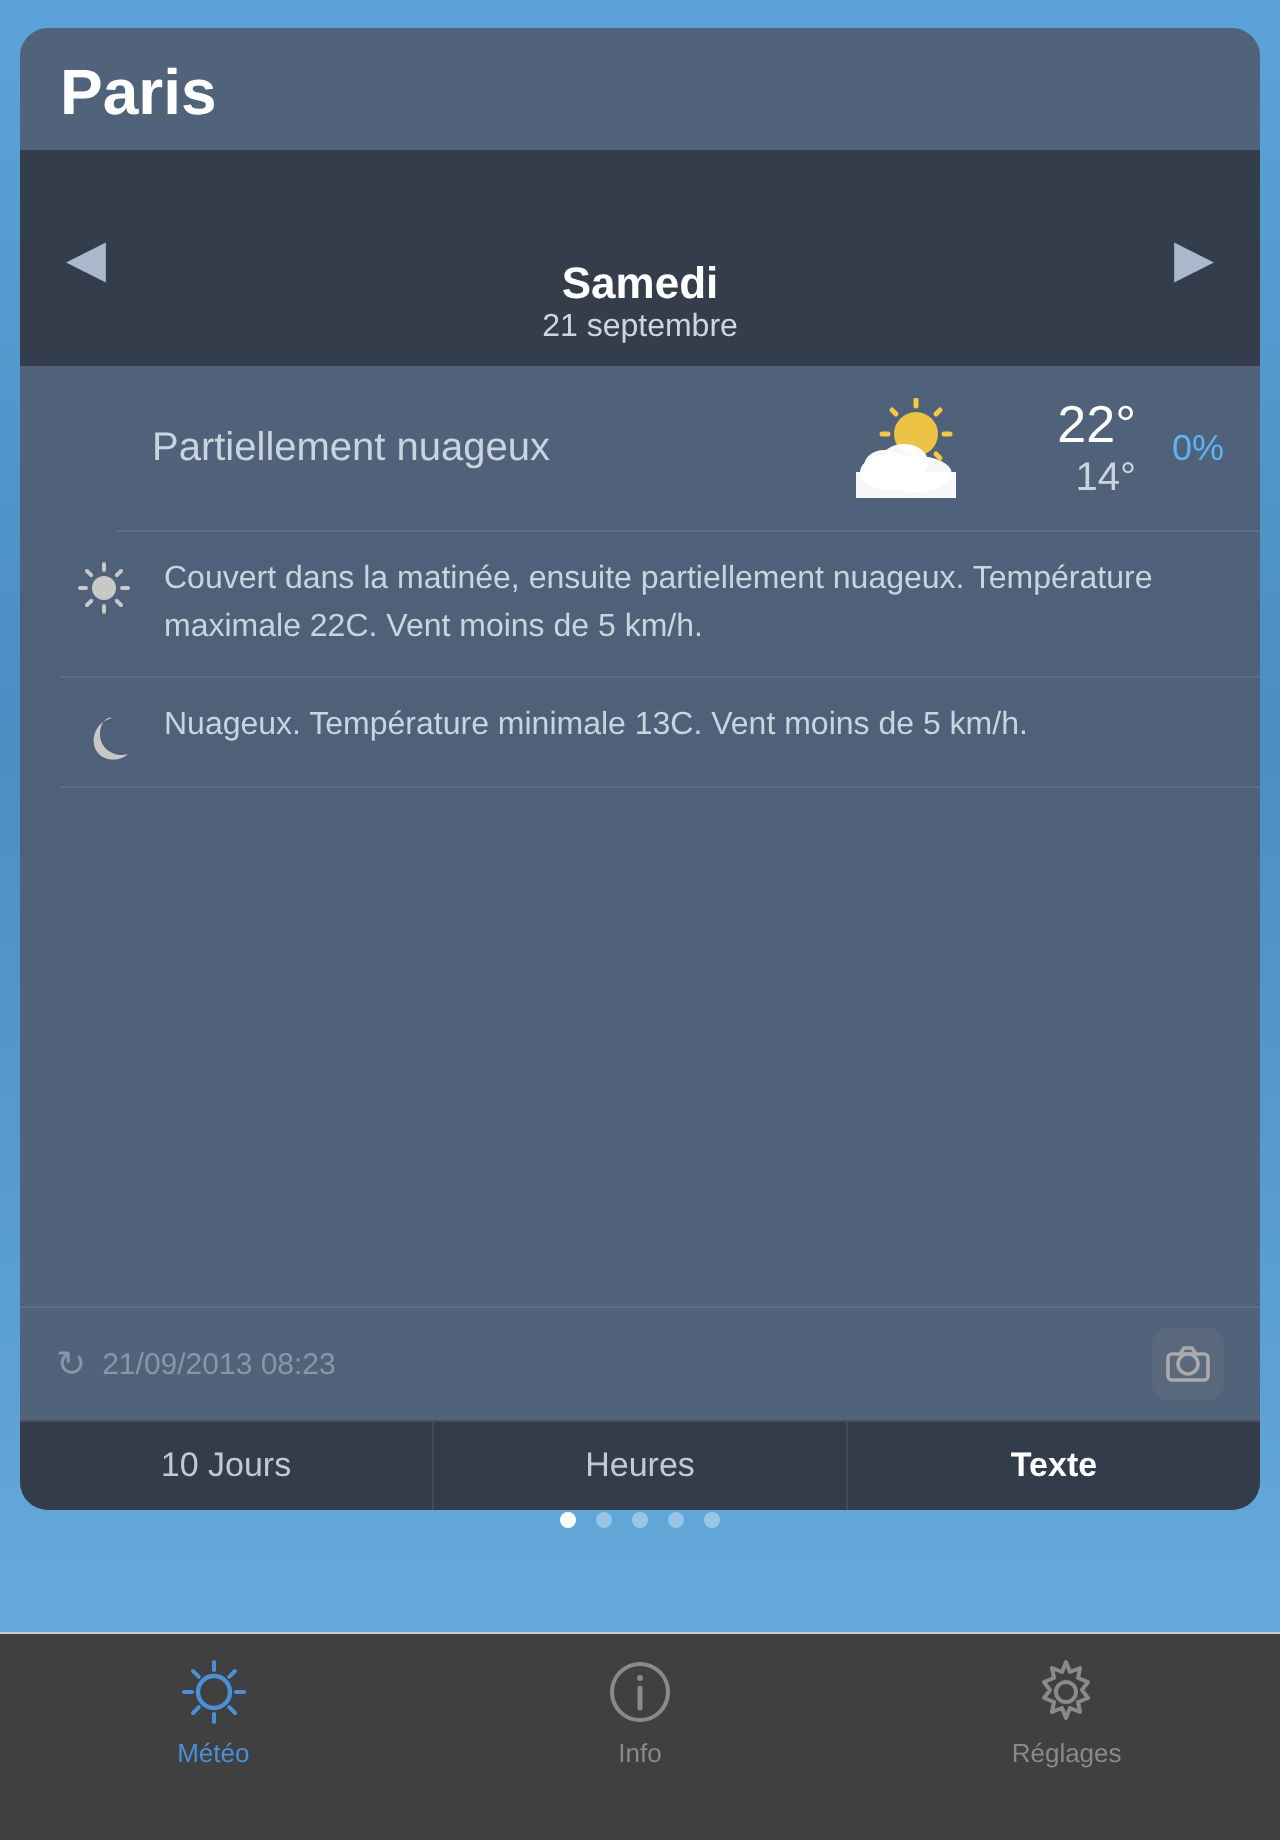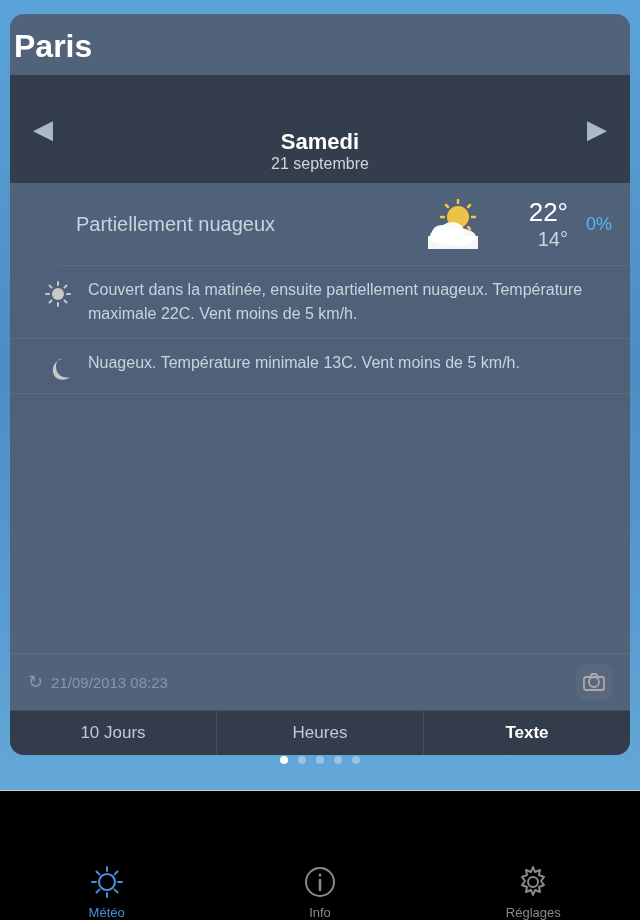--- a/index.html
+++ b/index.html
@@ -25,21 +25,21 @@
       overflow: hidden;
       display: flex;
       flex-direction: column;
     }
 
     
     .city-title {
       color: #fff;
       font-size: 32px;
       font-weight: bold;
-      padding: 14px 4px 10px;
+      padding: 14px 20px 10px;
     }
 
     
     .date-nav {
       background: rgba(50, 58, 72, 0.92);
       display: flex;
       align-items: center;
       justify-content: space-between;
       padding: 10px 18px;
     }
@@ -115,22 +115,23 @@
     }
 
     
     .detail-section {
       padding: 0;
     }
 
     .detail-row {
       display: flex;
       align-items: flex-start;
-      padding: 12px 34px;
+      padding: 12px 8px;
       border-bottom: 1px solid rgba(255,255,255,0.07);
+      margin-left: 20px;
     }
 
     .detail-icon {
       width: 32px;
       margin-right: 12px;
       margin-top: 2px;
       flex-shrink: 0;
       text-align: center;
     }
 
@@ -221,25 +222,25 @@
     .dot.active {
       background: #fff;
     }
 
     
     .tab-bar {
       position: absolute;
       bottom: 0;
       left: 0;
       right: 0;
-      height: 130px;
-      background: #000000;
+      height: 104px;
+      background: #404040;
       border-top: 1px solid #ccc;
       display: flex;
-      align-items: flex-end;
+      align-items: flex-start;
     }
 
     .tab-item {
       flex: 1;
       display: flex;
       flex-direction: column;
       align-items: center;
       justify-content: center;
       gap: 4px;
       cursor: pointer;

